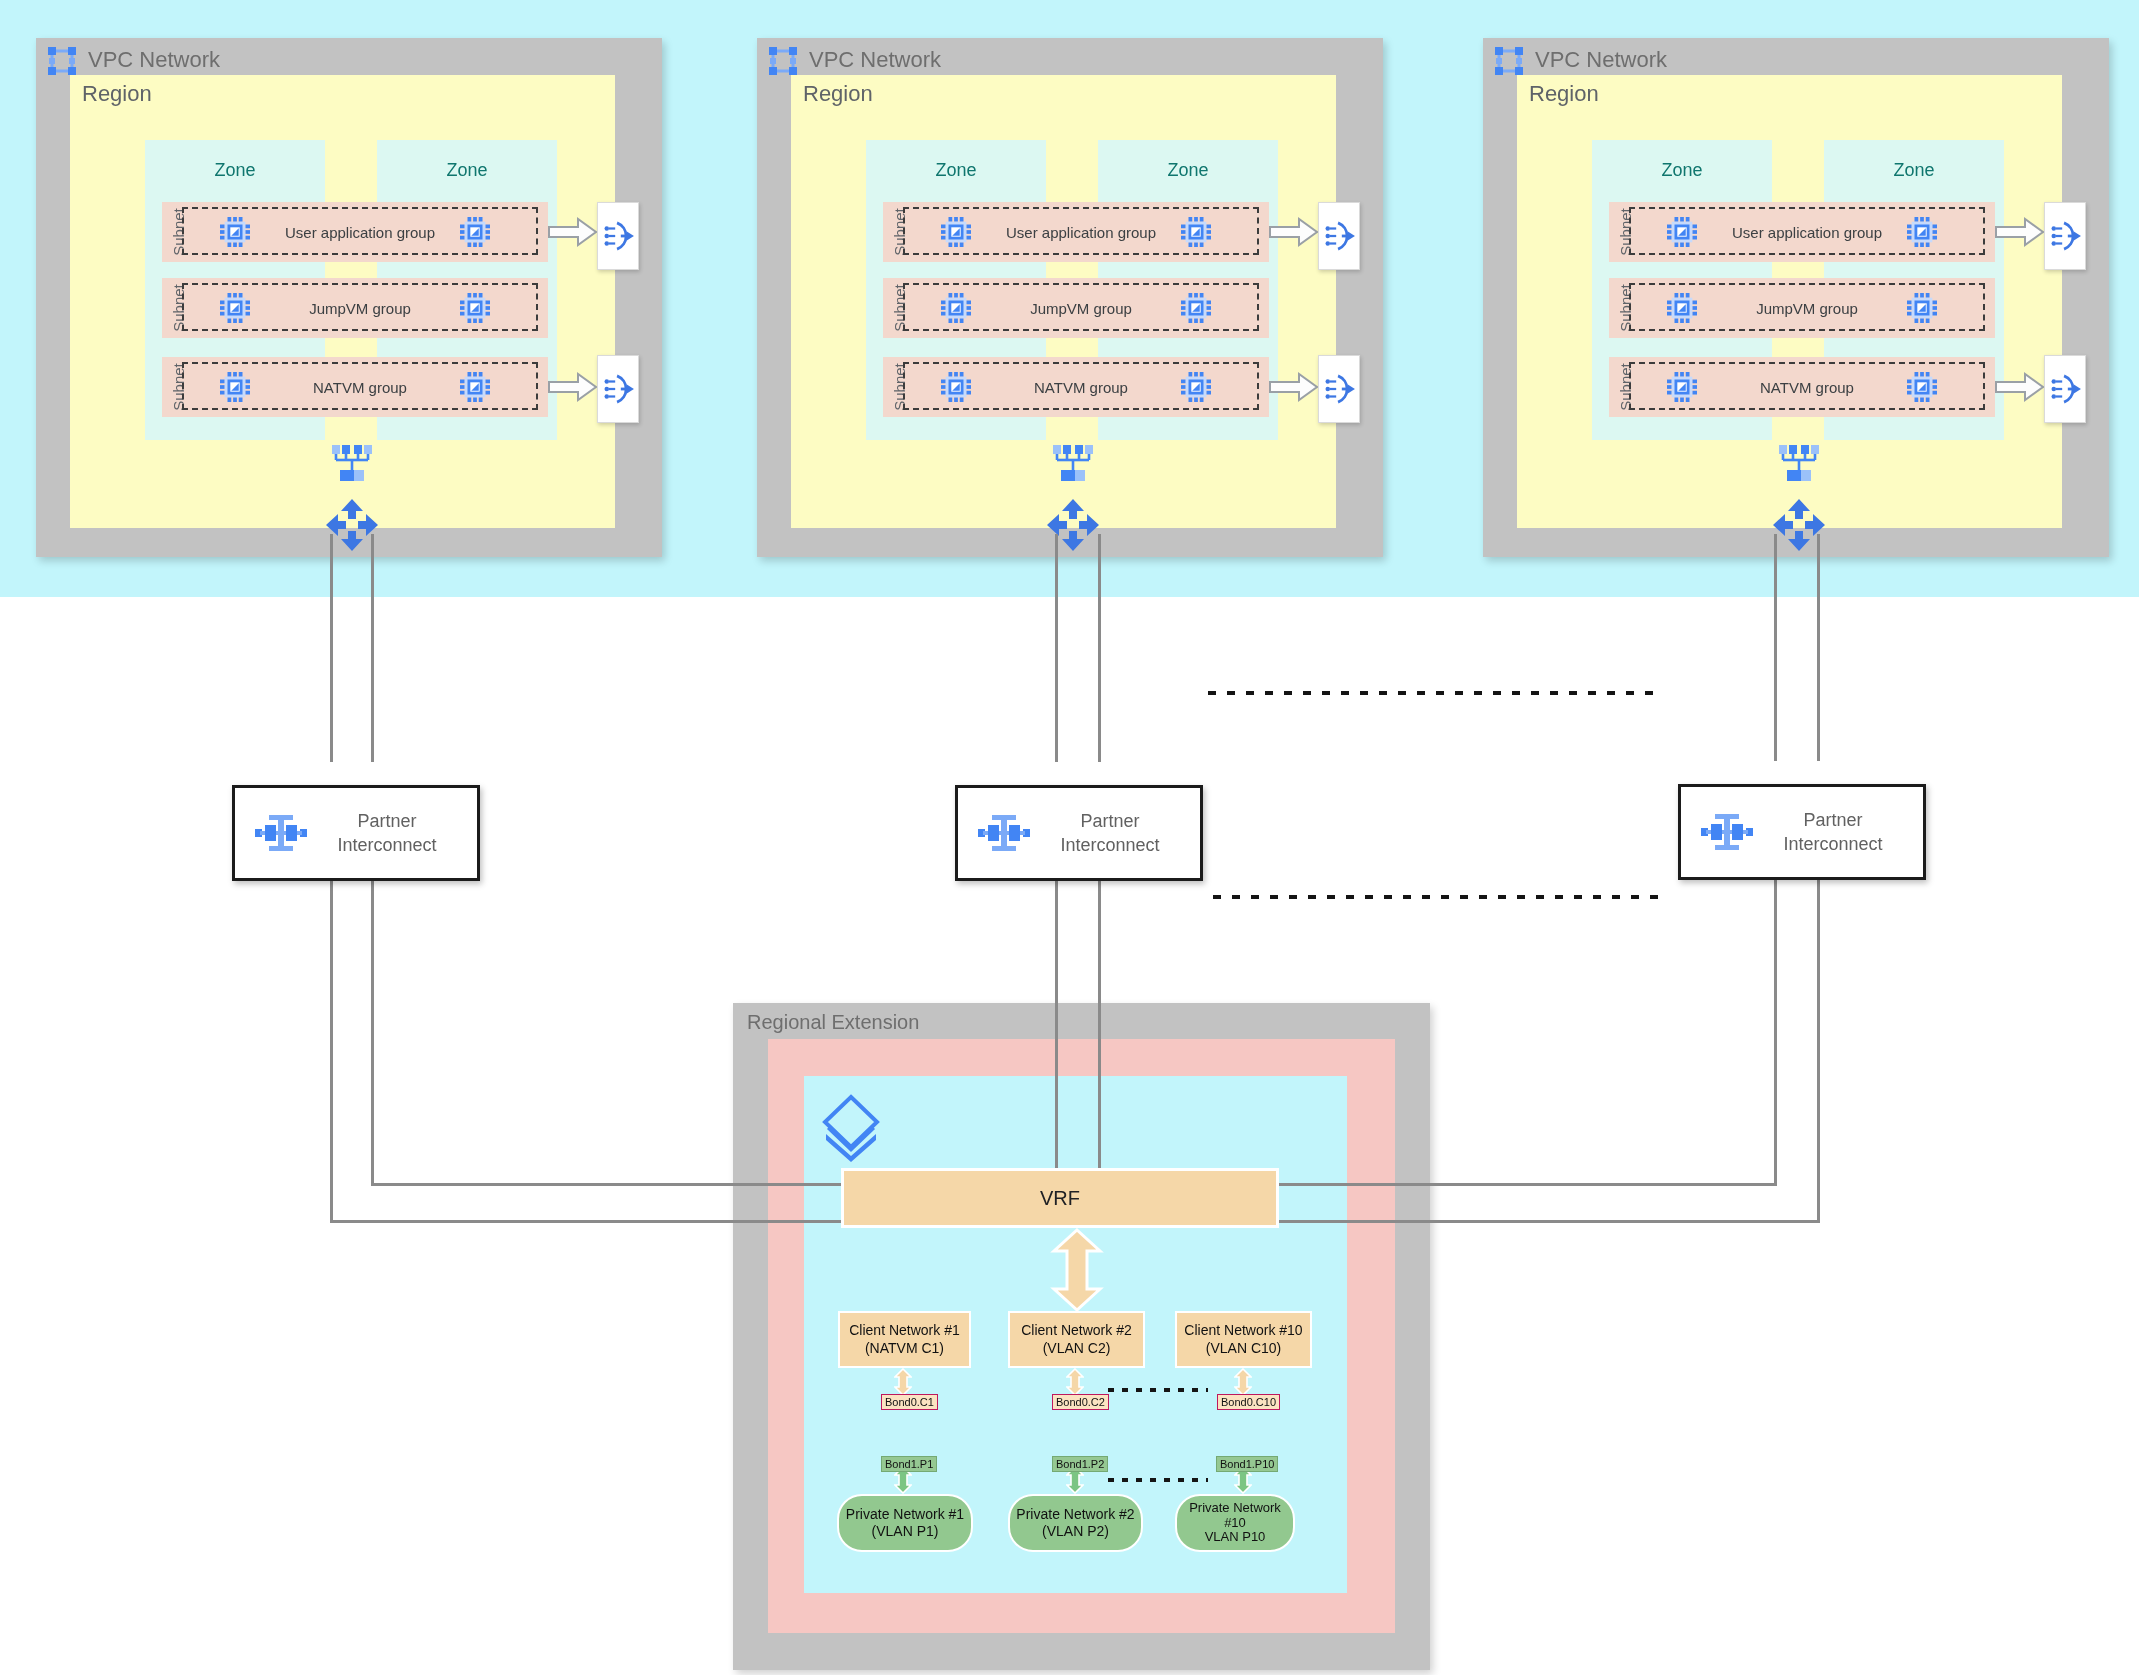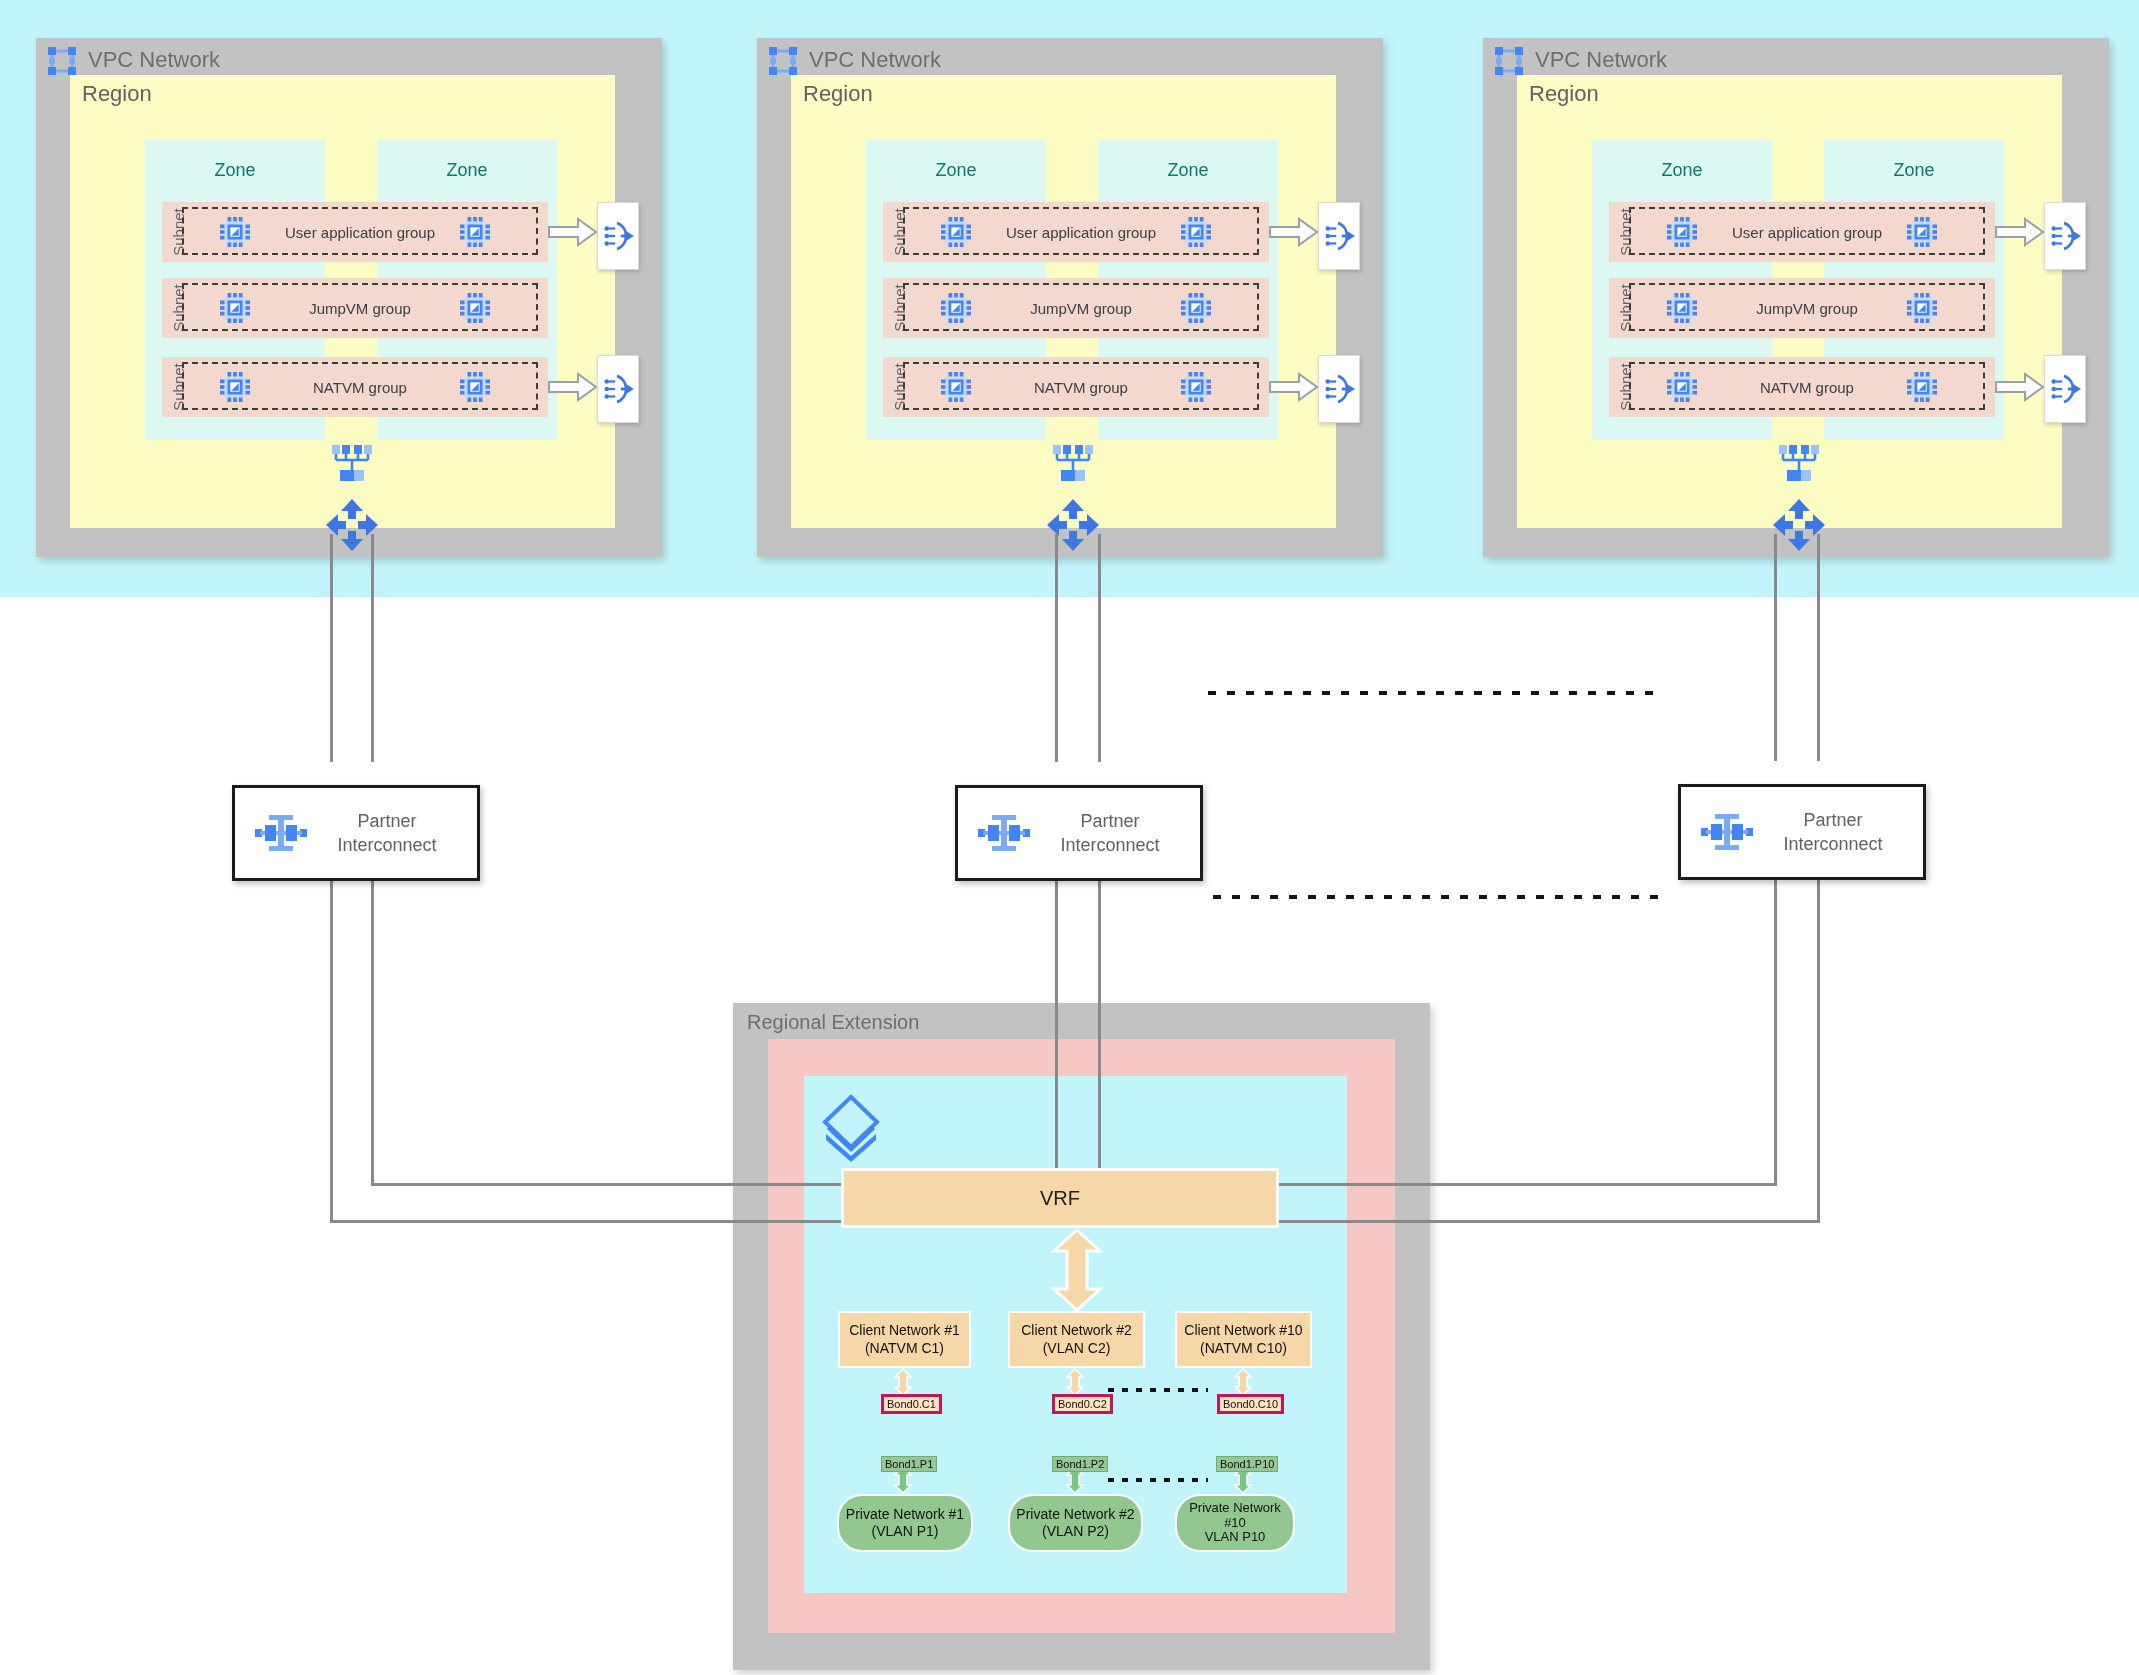--- a/index.html
+++ b/index.html
@@ -58,21 +58,21 @@
       font-size:20px;color:#202124;z-index:6;}
   .bigarrow{left:1049px;top:1228px;width:56px;height:84px;z-index:5;}
   .cnet,.pnet{height:57px;border:2px solid #fff;box-sizing:border-box;display:flex;flex-direction:column;
       align-items:center;justify-content:center;font-size:14px;color:#111;line-height:1.25;text-align:center;}
   .cnet{background:#f5d7a8;top:1311px;}
   .pnet{background:#92c88f;top:1494px;height:58px;border-radius:25px;}
   .pnet-small{font-size:13px;line-height:1.15;}
   .sarrow{width:18px;height:28px;}
   .sa-t{top:1368px;color:#f5d7a8;} .sa-b{top:1466px;color:#7cc583;}
   .bond{font-size:11px;color:#111;padding:0 3px;line-height:14px;z-index:7;}
-  .bond-t{background:#fbe3c2;border:3px solid #be185d;}
+  .bond-t{background:#fbe3c2;border:1px solid #be185d;}
   .bond-b{background:#95c892;border:1px solid #74a973;}
   .bms{left:838px;top:1402px;width:470px;height:54px;background:#b9b3f0;border:3px solid #fff;
       border-radius:50%;box-sizing:border-box;display:flex;align-items:center;justify-content:center;
       font-size:21px;color:#202124;}
   .z5{z-index:5;} .z7{z-index:7;margin-top:23px;}
 </style>
 </head>
 <body>
 
 <svg width="0" height="0" style="position:absolute">
@@ -464,21 +464,21 @@
   <div class="abs cnet" style="left:838px;width:133px">
     <span>Client Network #1</span>
     <span>(NATVM C1)</span>
   </div>
   <div class="abs cnet" style="left:1008px;width:137px">
     <span>Client Network #2</span>
     <span>(VLAN C2)</span>
   </div>
   <div class="abs cnet" style="left:1175px;width:137px">
     <span>Client Network #10</span>
-    <span>(NATVM C10)</span>
+    <span>(VLAN C10)</span>
   </div>
 
   <svg class="abs sarrow sa-t" style="left:894px">
       <use href="#i-sarrow"></use>
     </svg>
   <svg class="abs sarrow sa-t" style="left:1066px">
       <use href="#i-sarrow"></use>
     </svg>
   <svg class="abs sarrow sa-t" style="left:1234px">
       <use href="#i-sarrow"></use>

